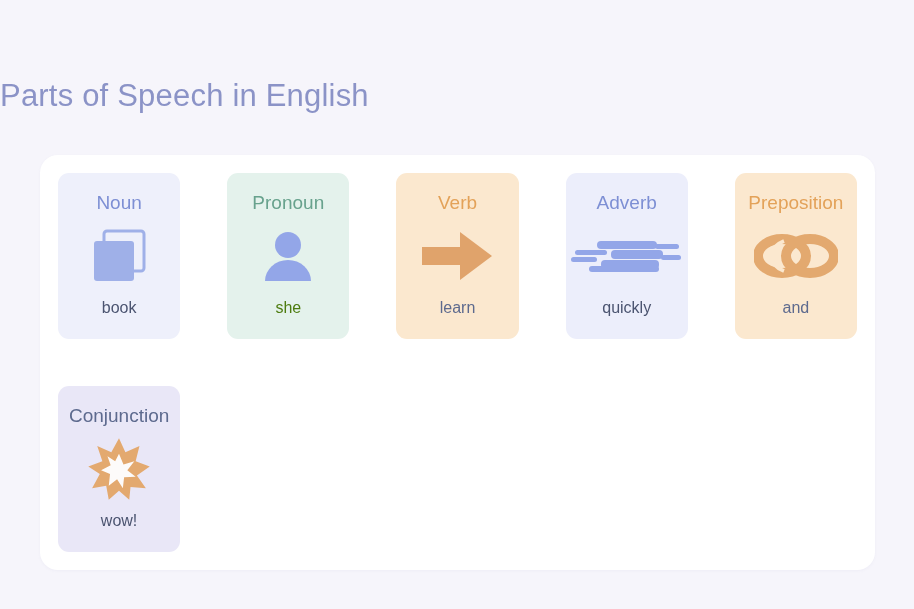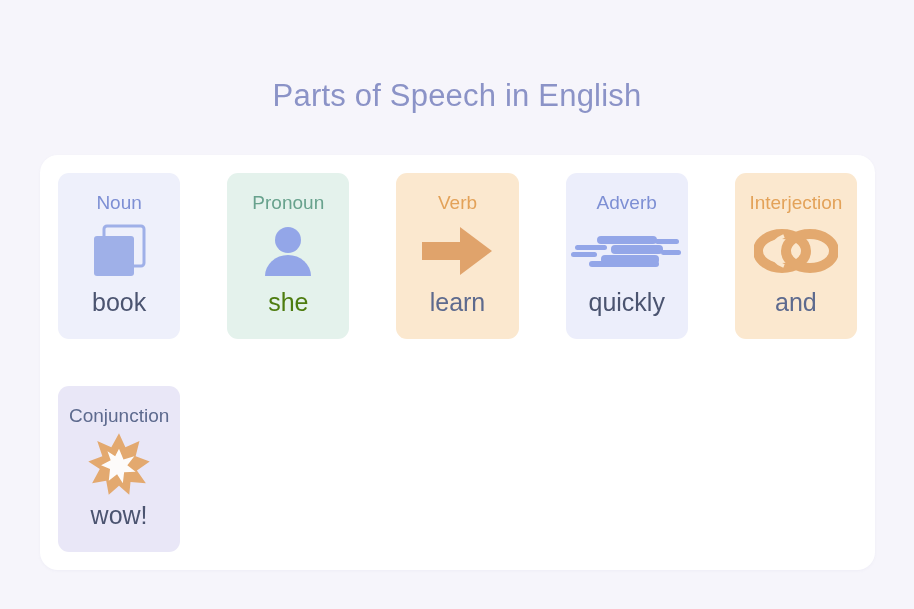--- a/index.html
+++ b/index.html
@@ -17,21 +17,20 @@
     position: relative;
     width: 914px;
     height: 609px;
     box-sizing: border-box;
   }
   .page-title {
     position: absolute;
     left: 0;
     top: 78px;
     width: 914px;
-    text-align: center;
     font-size: 31px;
     font-weight: 400;
     letter-spacing: 0.2px;
     color: #8b93c7;
   }
   .panel {
     position: absolute;
     left: 40px;
     top: 155px;
     width: 835px;
@@ -76,21 +75,21 @@
     width: 100%;
     display: flex;
     align-items: center;
     justify-content: center;
     min-height: 64px;
   }
   .icon-wrap svg {
     display: block;
   }
   .card-example {
-    font-size: 25px;
+    font-size: 16px;
     font-weight: 400;
     text-align: center;
     white-space: nowrap;
     padding-bottom: 22px;
   }
 
   
   .c-noun         { background: #eef0fb; }
   .c-pronoun      { background: #e4f2ec; }
   .c-verb         { background: #fbe8cf; }
@@ -164,21 +163,21 @@
             <rect x="84" y="10" width="24" height="5" rx="2.5" fill="#93a6e8"></rect>
             <rect x="90" y="21" width="20" height="5" rx="2.5" fill="#93a6e8"></rect>
             <rect x="18" y="32" width="70" height="6" rx="3" fill="#93a6e8"></rect>
           </svg>
         </div>
         <div class="card-example ex-dark">quickly</div>
       </div>
 
 
       <div class="card c-conjunction">
-        <div class="card-label lbl-orange">Interjection</div>
+        <div class="card-label lbl-orange">Preposition</div>
         <div class="icon-wrap">
           <svg width="84" height="48" viewBox="0 0 84 48">
             <ellipse cx="28" cy="24" rx="24" ry="17" fill="none" stroke="#e3a96f" stroke-width="10"></ellipse>
             <ellipse cx="56" cy="24" rx="24" ry="17" fill="none" stroke="#e3a96f" stroke-width="10"></ellipse>
             <path d="M30 9 A24 17 0 0 0 30 39" fill="none" stroke="#fbe8cf" stroke-width="4"></path>
           </svg>
         </div>
         <div class="card-example ex-slateblue">and</div>
       </div>
 

